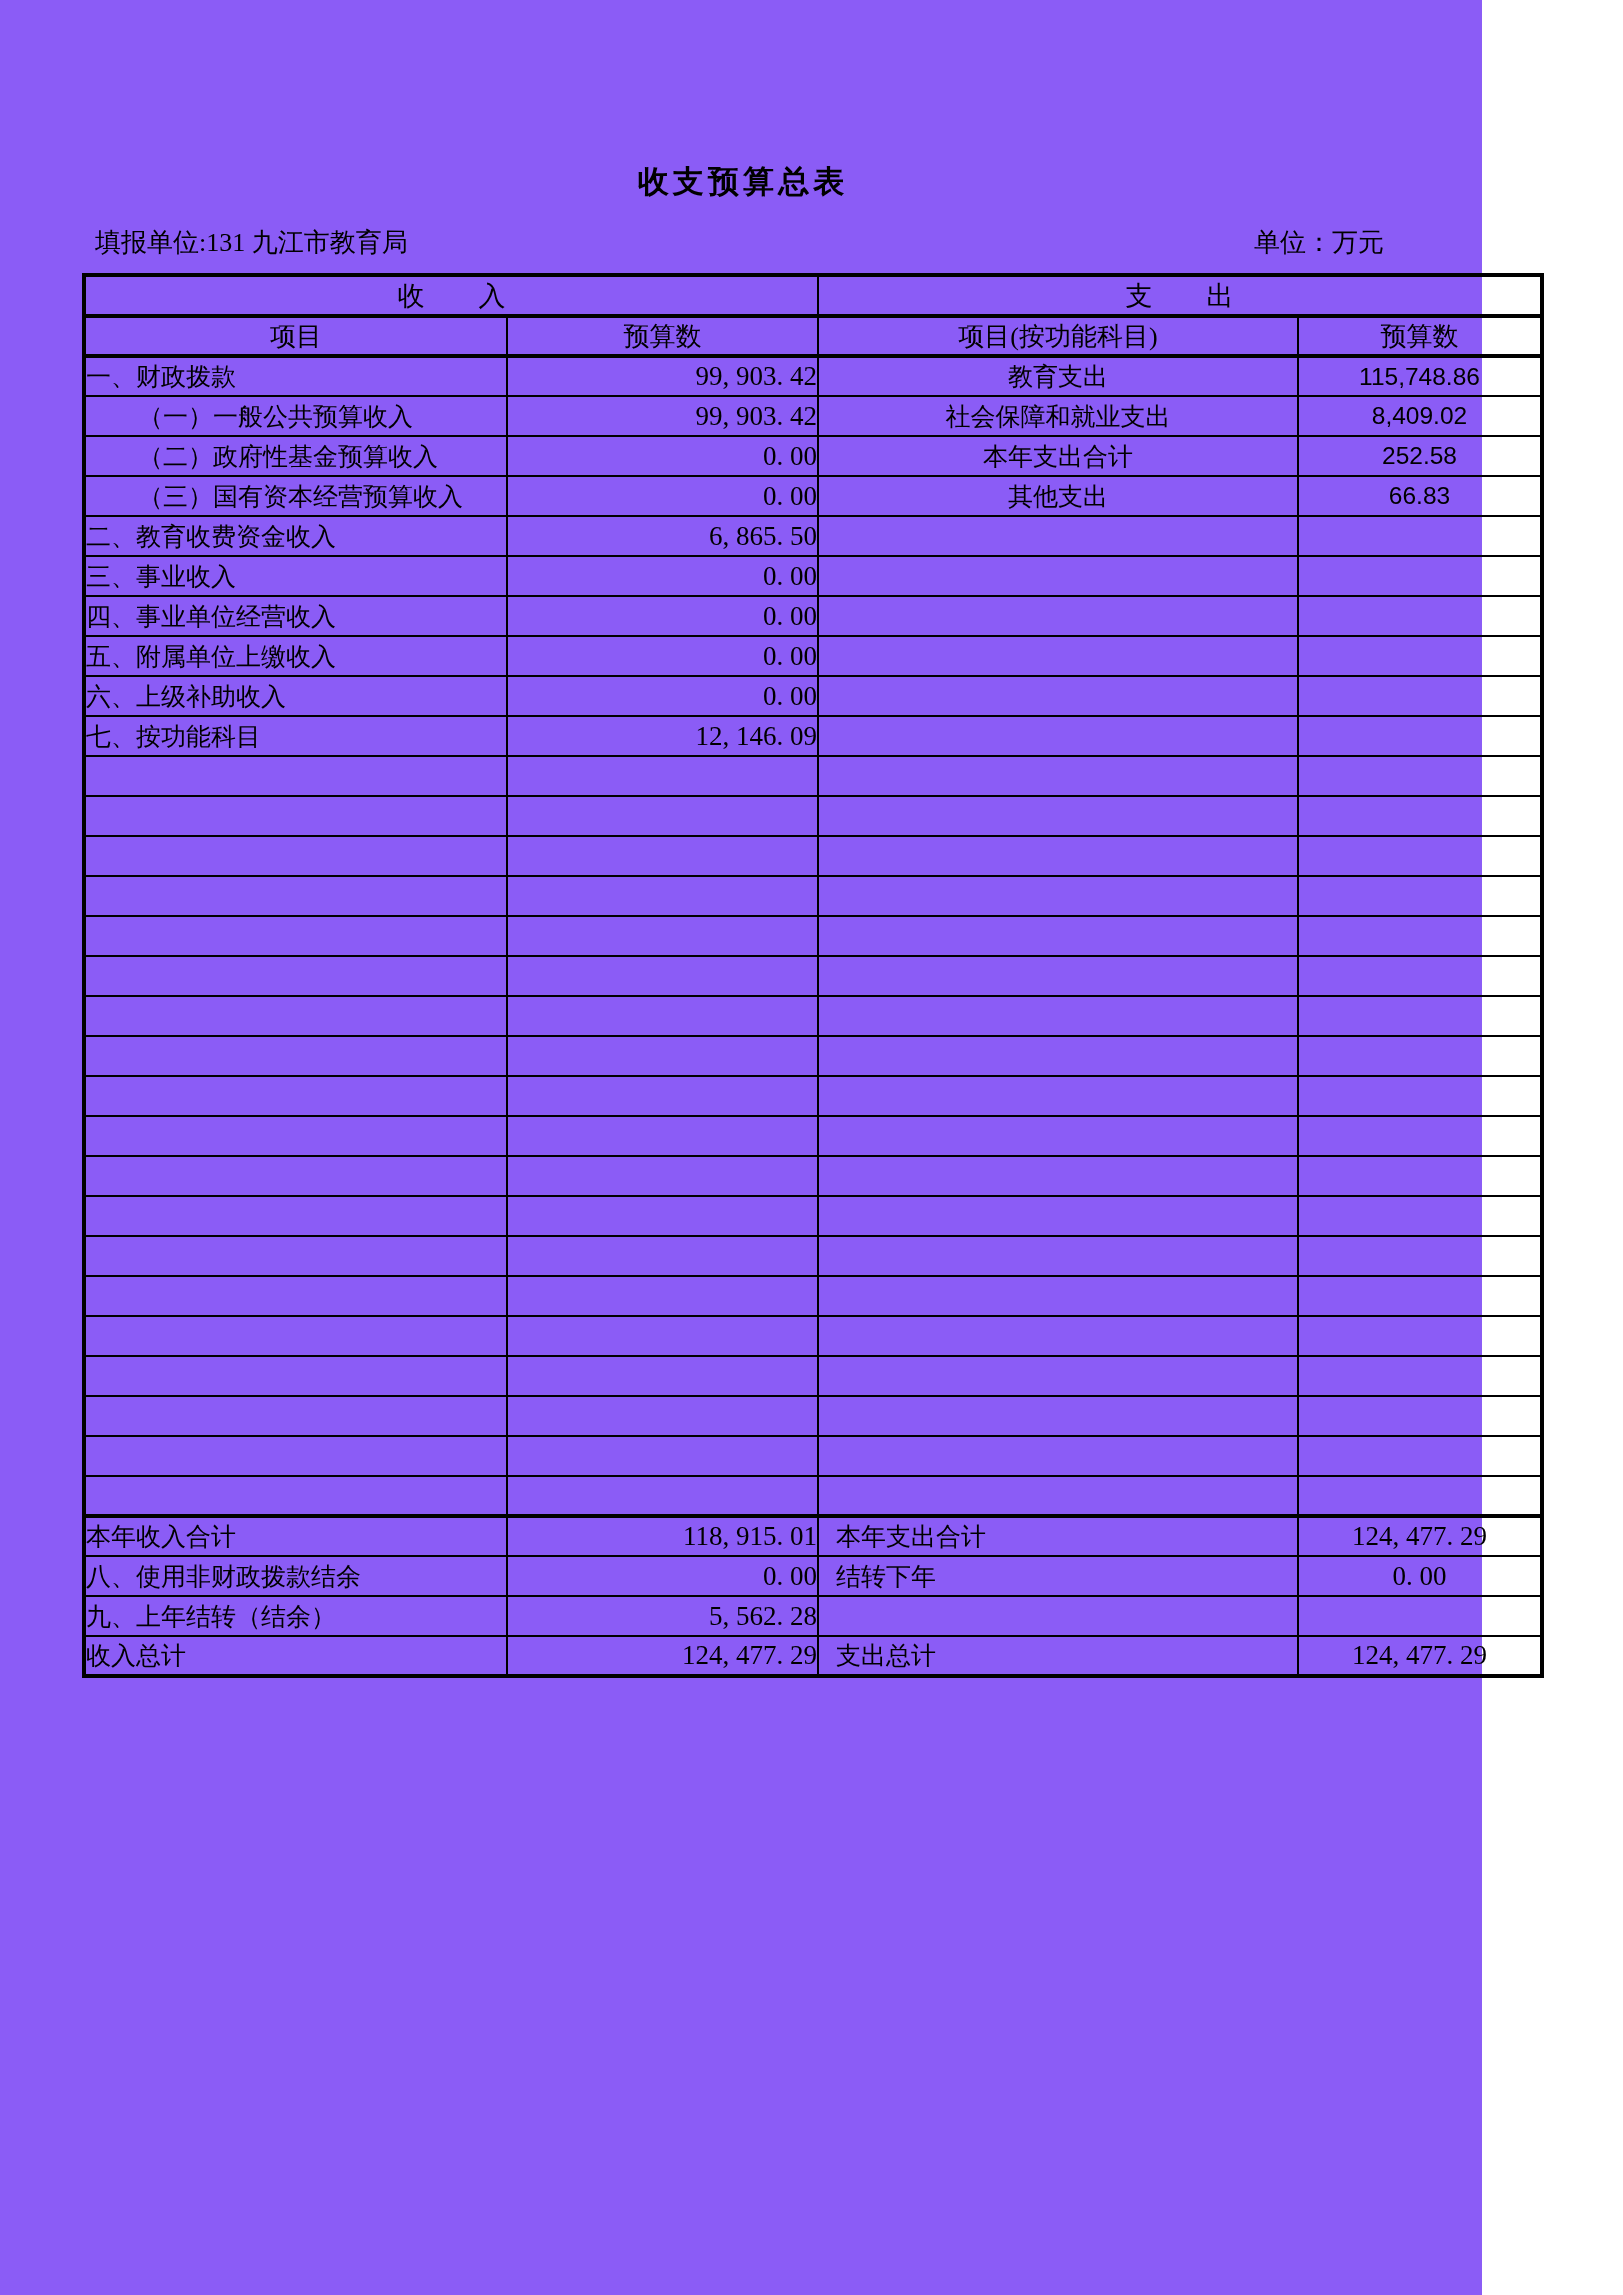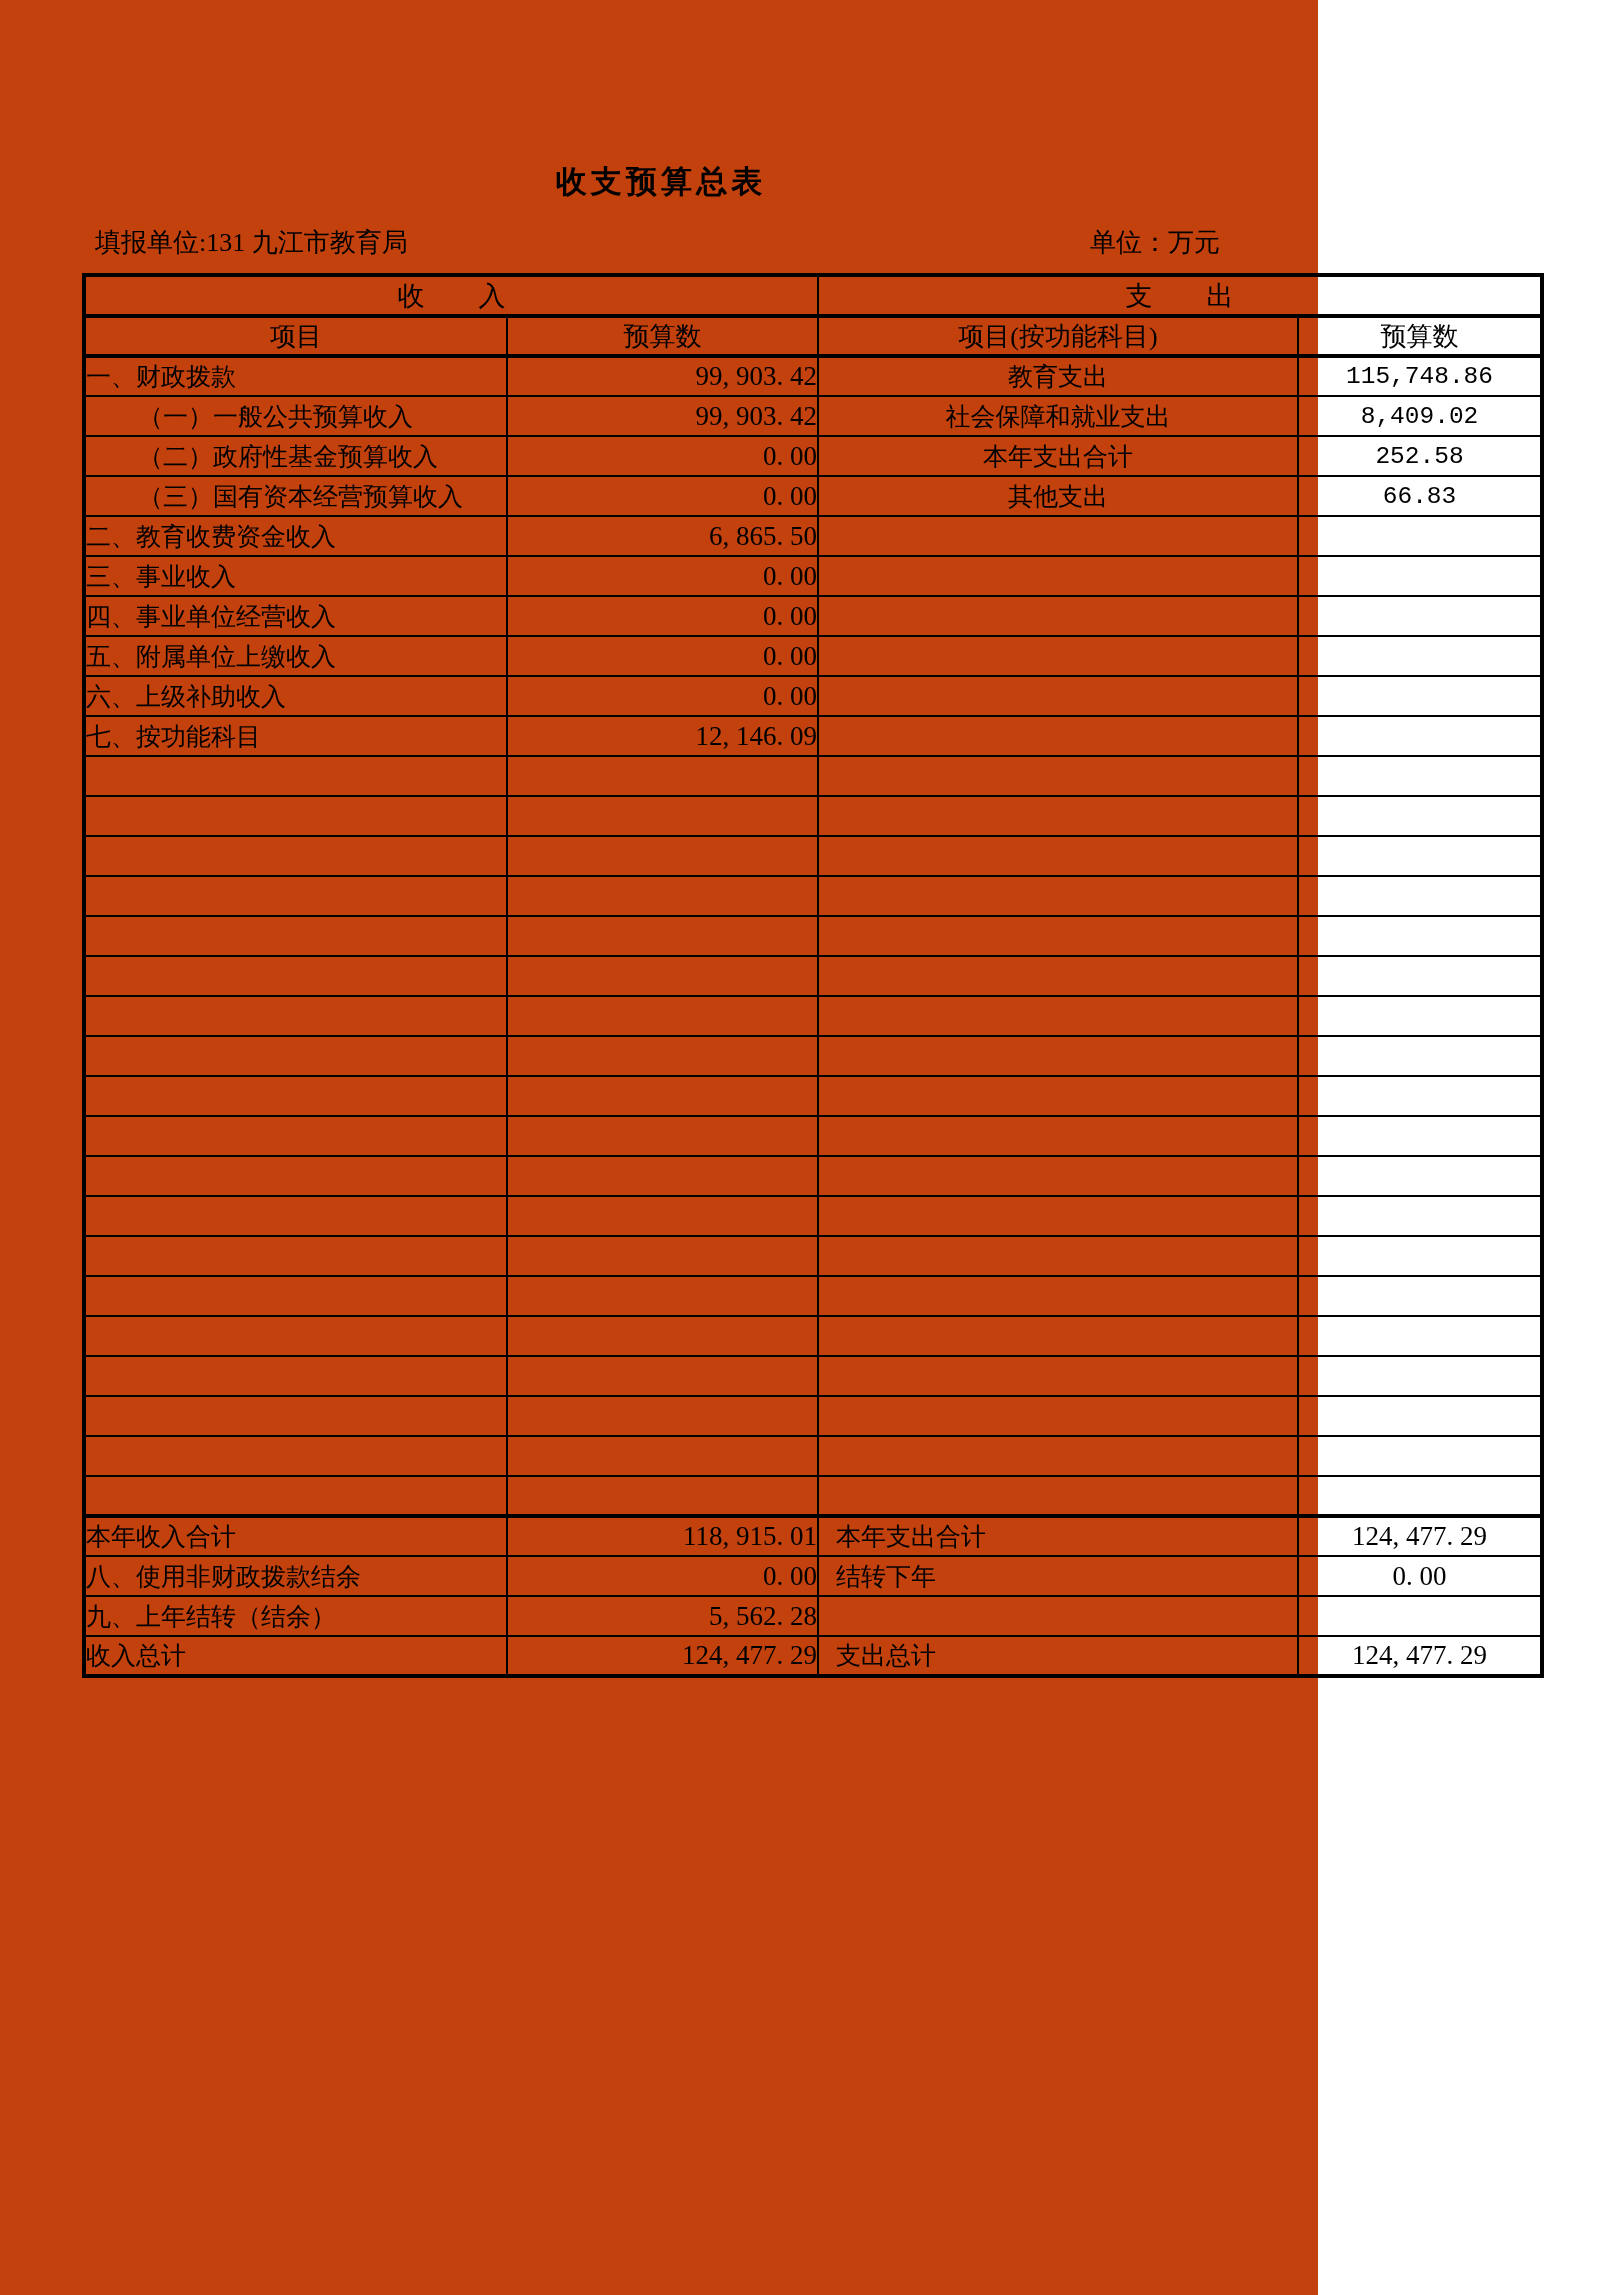--- a/index.html
+++ b/index.html
@@ -2,23 +2,23 @@
 <html style="font-size:11px"><head>
 <meta charset="utf-8">
 <style>
   html, body {
     margin: 0;
     padding: 0;
     background: #ffffff;
   }
   #page {
     position: relative;
-    width: 1318px;
+    width: 1482px;
     height: 2295px;
-    background: #c2410c;
+    background: #8b5cf6;
     font-family: "Liberation Serif", "DejaVu Serif", serif;
     color: #000000;
   }
   .title {
     position: absolute;
     top: 165px;
     left: 0;
     width: 100%;
     text-align: center;
     font-size: 31px;
@@ -94,21 +94,21 @@
     text-align: center;
     font-size: 25px;
   }
   td.expense-value {
     text-align: center;
     font-size: 27px;
     font-family: "Liberation Serif", "DejaVu Serif", serif;
   }
   
   tr.data-row td.expense-value {
-    font-family: Liberation Mono, monospace;
+    font-family: Liberation Sans, sans-serif;
     font-size: 24.5px;
   }
   
   tr.total-row-first td { border-top-width: 4.1px; }
   tr.total-row td.expense-label {
     text-align: left;
     padding-left: 17px;
   }
 </style>
 </head>

